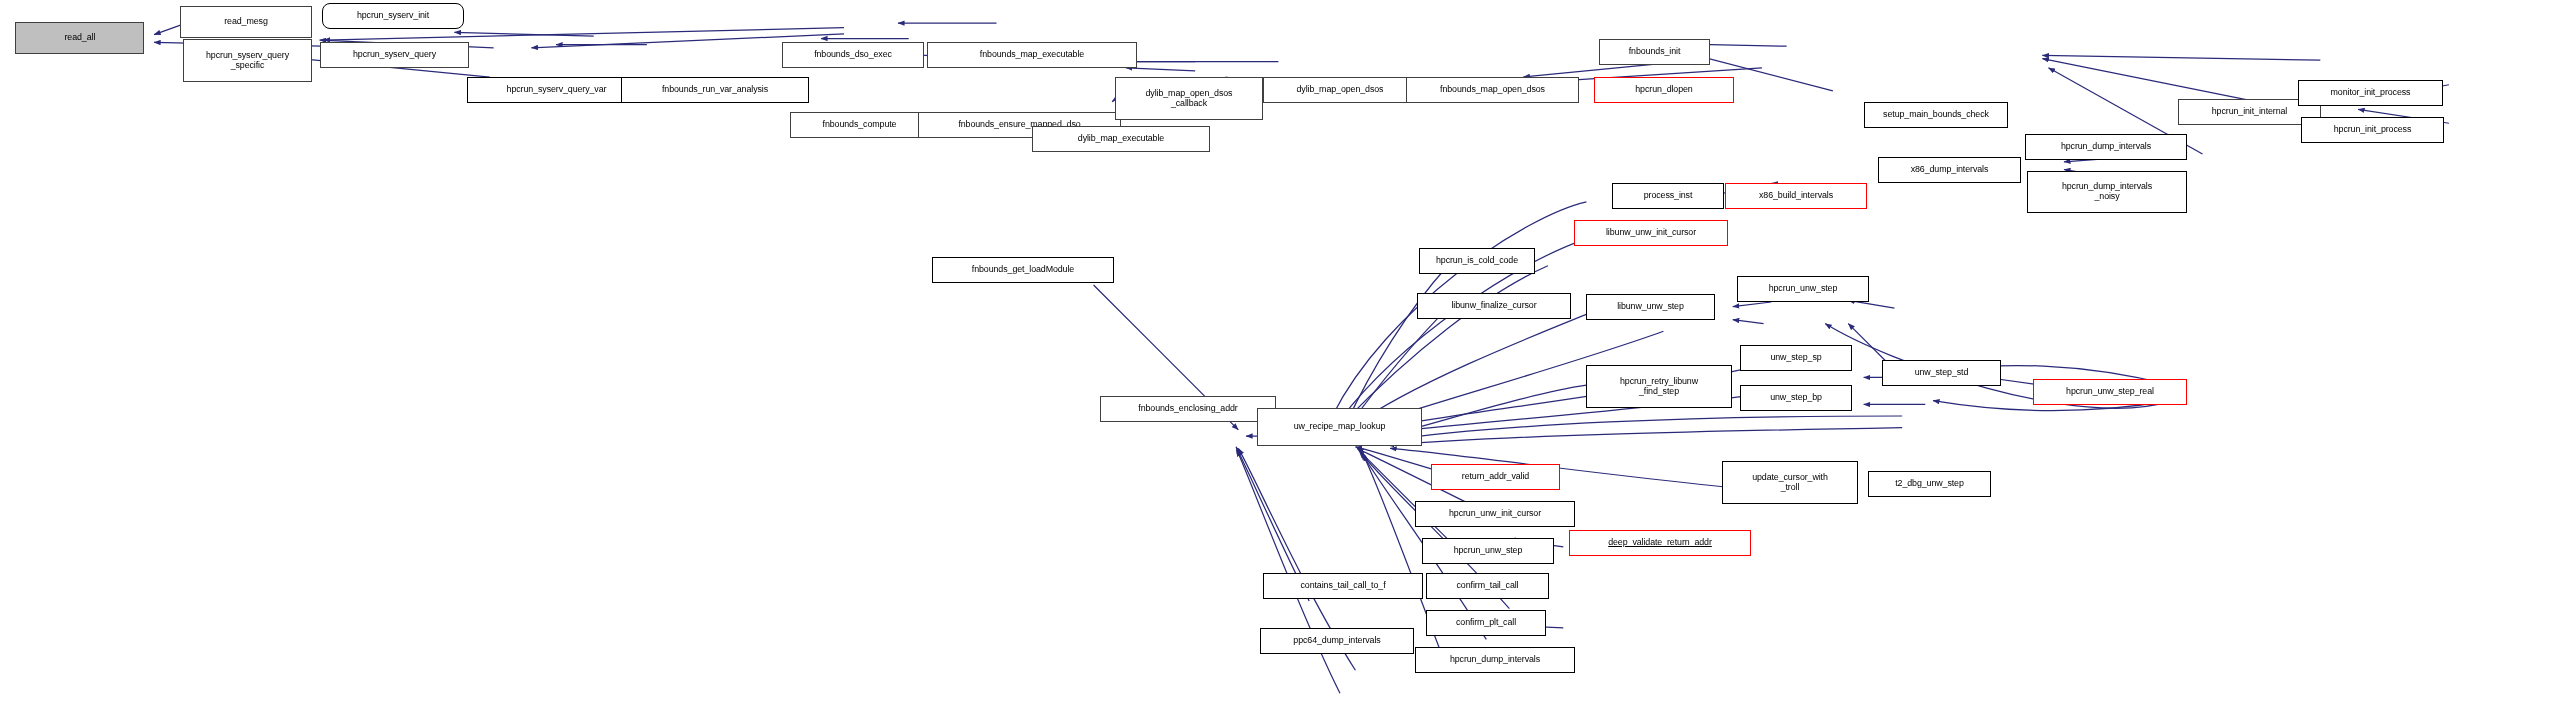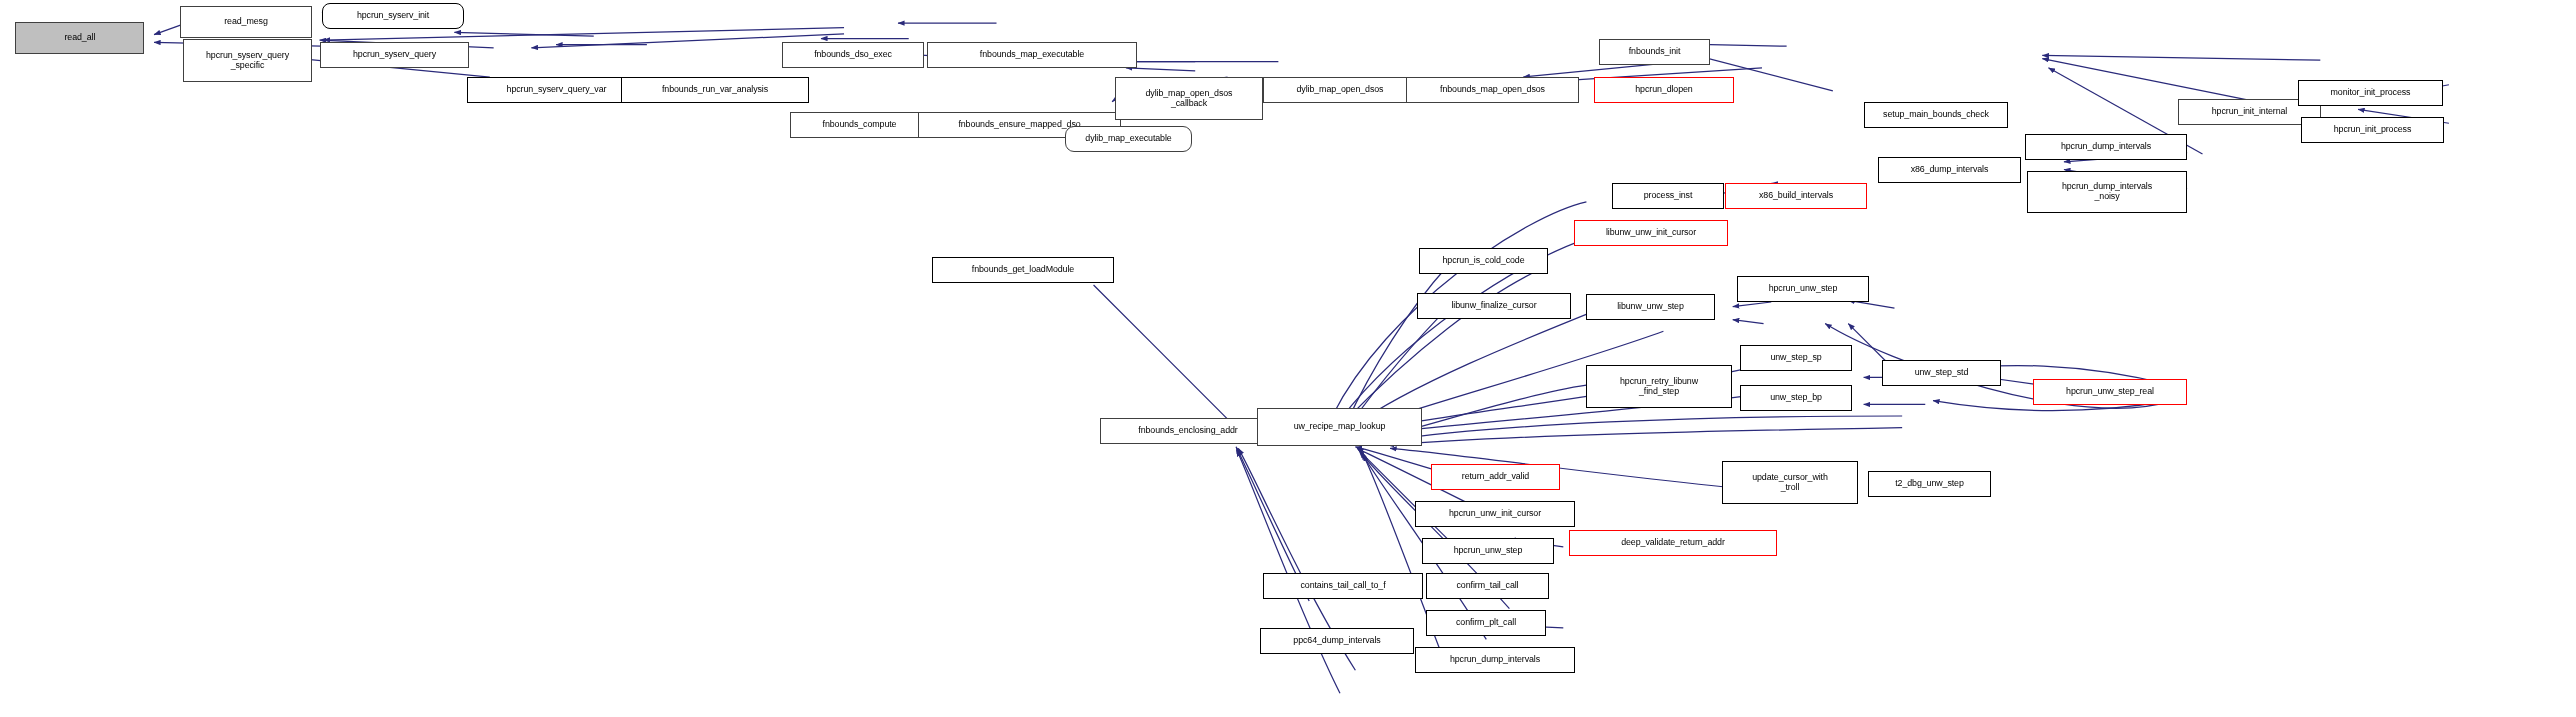--- a/index.html
+++ b/index.html
@@ -183,21 +183,21 @@
 
   <div class="node thick" style="left: 782px; top: 42px; width: 142px; height: 26px;">fnbounds_dso_exec</div>
 
   <div class="node thick" style="left: 927px; top: 42px; width: 210px; height: 26px;">fnbounds_map_executable</div>
 
   <div class="node thick" style="left: 918px; top: 112px; width: 203px; height: 26px;">fnbounds_ensure_mapped_dso</div>
 
   <div class="node thick" style="left: 1115px; top: 77px; width: 148px; height: 43px;">dylib_map_open_dsos
 _callback</div>
 
-  <div class="node thick" style="left: 1065px; top: 126px; width: 127px; height: 26px; border-radius: 9px;">dylib_map_executable</div>
+  <div class="node thick" style="left: 1032px; top: 126px; width: 178px; height: 26px;">dylib_map_executable</div>
 
   <div class="node thick" style="left: 1263px; top: 77px; width: 154px; height: 26px;">dylib_map_open_dsos</div>
 
   <div class="node thick" style="left: 1406px; top: 77px; width: 173px; height: 26px;">fnbounds_map_open_dsos</div>
 
   <div class="node red" style="left: 1594px; top: 77px; width: 140px; height: 26px;">hpcrun_dlopen</div>
 
   <div class="node thick" style="left: 1599px; top: 39px; width: 111px; height: 26px;">fnbounds_init</div>
 
   <div class="node" style="left: 1864px; top: 102px; width: 144px; height: 26px;">setup_main_bounds_check</div>
@@ -214,55 +214,55 @@
 _noisy</div>
 
   <div class="node" style="left: 1878px; top: 157px; width: 143px; height: 26px;">x86_dump_intervals</div>
 
   <div class="node red" style="left: 1725px; top: 183px; width: 142px; height: 26px;">x86_build_intervals</div>
 
   <div class="node" style="left: 1586px; top: 183px; width: 112px; height: 26px; margin-left: 26px;">process_inst</div>
 
   <div class="node red" style="left: 1574px; top: 220px; width: 154px; height: 26px;">libunw_unw_init_cursor</div>
 
-  <div class="node" style="left: 1419px; top: 248px; width: 129px; height: 26px;">hpcrun_is_cold_code</div>
+  <div class="node" style="left: 1419px; top: 248px; width: 116px; height: 26px;">hpcrun_is_cold_code</div>
 
   <div class="node" style="left: 1737px; top: 276px; width: 132px; height: 26px;">hpcrun_unw_step</div>
 
   <div class="node" style="left: 1417px; top: 293px; width: 154px; height: 26px;">libunw_finalize_cursor</div>
 
   <div class="node" style="left: 1586px; top: 294px; width: 129px; height: 26px;">libunw_unw_step</div>
 
   <div class="node" style="left: 1740px; top: 345px; width: 112px; height: 26px;">unw_step_sp</div>
 
   <div class="node" style="left: 1882px; top: 360px; width: 119px; height: 26px;">unw_step_std</div>
 
   <div class="node red" style="left: 2033px; top: 379px; width: 154px; height: 26px;">hpcrun_unw_step_real</div>
 
   <div class="node" style="left: 1586px; top: 365px; width: 146px; height: 43px;">hpcrun_retry_libunw
 _find_step</div>
 
   <div class="node" style="left: 1740px; top: 385px; width: 112px; height: 26px;">unw_step_bp</div>
 
   <div class="node" style="left: 932px; top: 257px; width: 182px; height: 26px;">fnbounds_get_loadModule</div>
 
-  <div class="node thick" style="left: 1100px; top: 418px; width: 176px; height: 26px; text-align: center;">fnbounds_enclosing_addr</div>
+  <div class="node thick" style="left: 1100px; top: 396px; width: 176px; height: 26px; text-align: center;">fnbounds_enclosing_addr</div>
 
   <div class="node thick" style="left: 1257px; top: 408px; width: 165px; height: 38px;">uw_recipe_map_lookup</div>
 
   <div class="node" style="left: 1722px; top: 461px; width: 136px; height: 43px;">update_cursor_with
 _troll</div>
 
   <div class="node" style="left: 1868px; top: 471px; width: 123px; height: 26px;">t2_dbg_unw_step</div>
 
   <div class="node red" style="left: 1431px; top: 464px; width: 129px; height: 26px;">return_addr_valid</div>
 
   <div class="node" style="left: 1415px; top: 501px; width: 160px; height: 26px;">hpcrun_unw_init_cursor</div>
 
-  <div class="node red" style="left: 1569px; top: 530px; width: 208px; height: 26px;">deep_validate_return_addr</div>
+  <div class="node red" style="left: 1569px; top: 530px; width: 182px; height: 26px; text-decoration: underline;">deep_validate_return_addr</div>
 
   <div class="node" style="left: 1422px; top: 538px; width: 132px; height: 26px;">hpcrun_unw_step</div>
 
   <div class="node" style="left: 1263px; top: 573px; width: 160px; height: 26px;">contains_tail_call_to_f</div>
 
   <div class="node" style="left: 1426px; top: 573px; width: 123px; height: 26px;">confirm_tail_call</div>
 
   <div class="node" style="left: 1426px; top: 610px; width: 120px; height: 26px;">confirm_plt_call</div>
 
   <div class="node" style="left: 1260px; top: 628px; width: 154px; height: 26px;">ppc64_dump_intervals</div>

